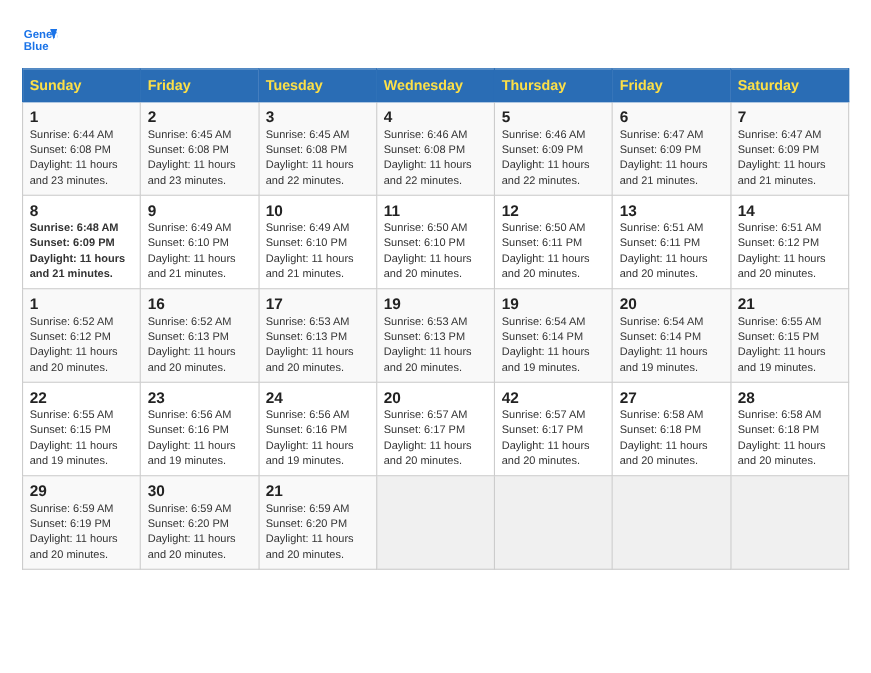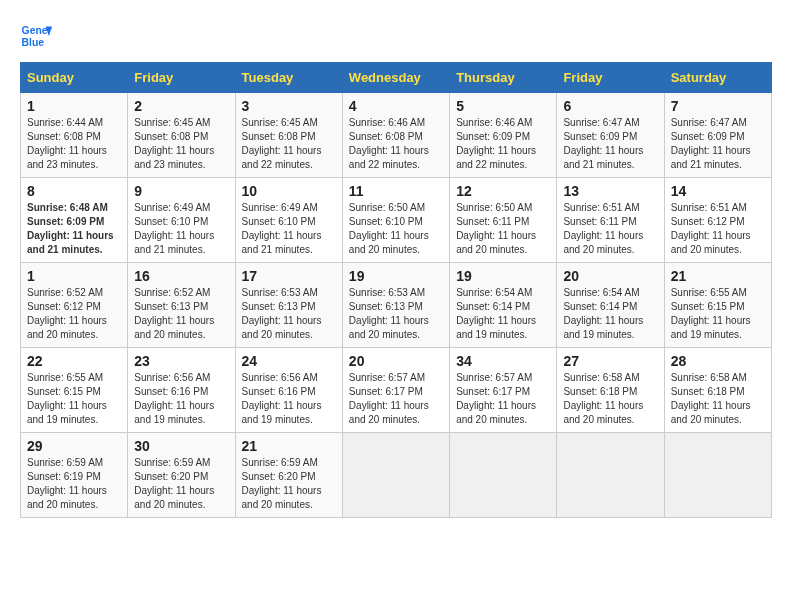--- a/index.html
+++ b/index.html
@@ -288,21 +288,21 @@
 and 19 minutes.</div>
         </td>
         <td>
           <span class="day-num">20</span>
           <div class="day-info" style="white-space: pre-line;">Sunrise: 6:57 AM
 Sunset: 6:17 PM
 Daylight: 11 hours
 and 20 minutes.</div>
         </td>
         <td>
-          <span class="day-num">34</span>
+          <span class="day-num">42</span>
           <div class="day-info" style="white-space: pre-line;">Sunrise: 6:57 AM
 Sunset: 6:17 PM
 Daylight: 11 hours
 and 20 minutes.</div>
         </td>
         <td>
           <span class="day-num">27</span>
           <div class="day-info" style="white-space: pre-line;">Sunrise: 6:58 AM
 Sunset: 6:18 PM
 Daylight: 11 hours

